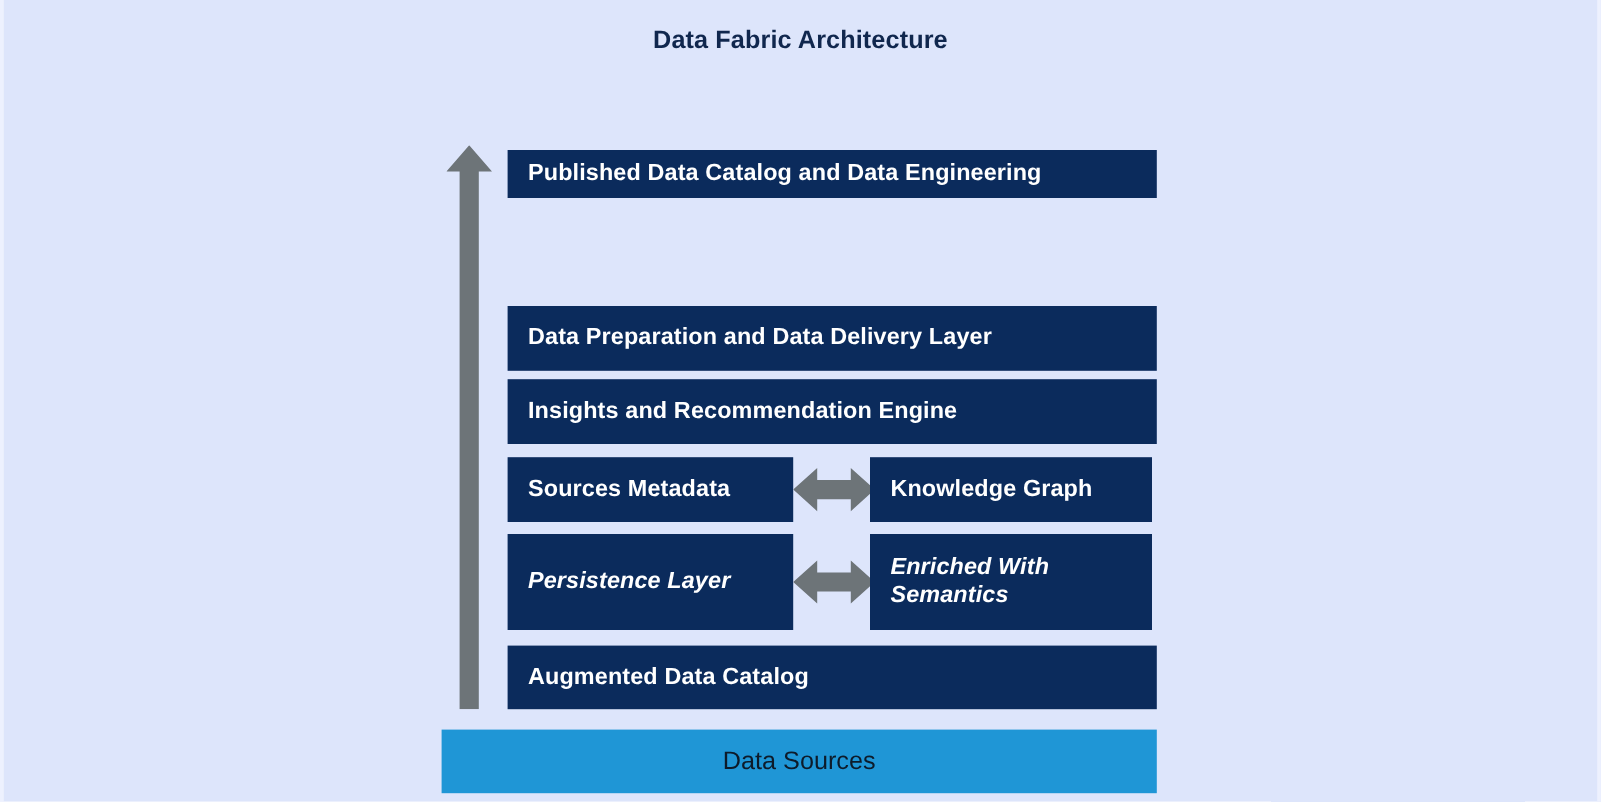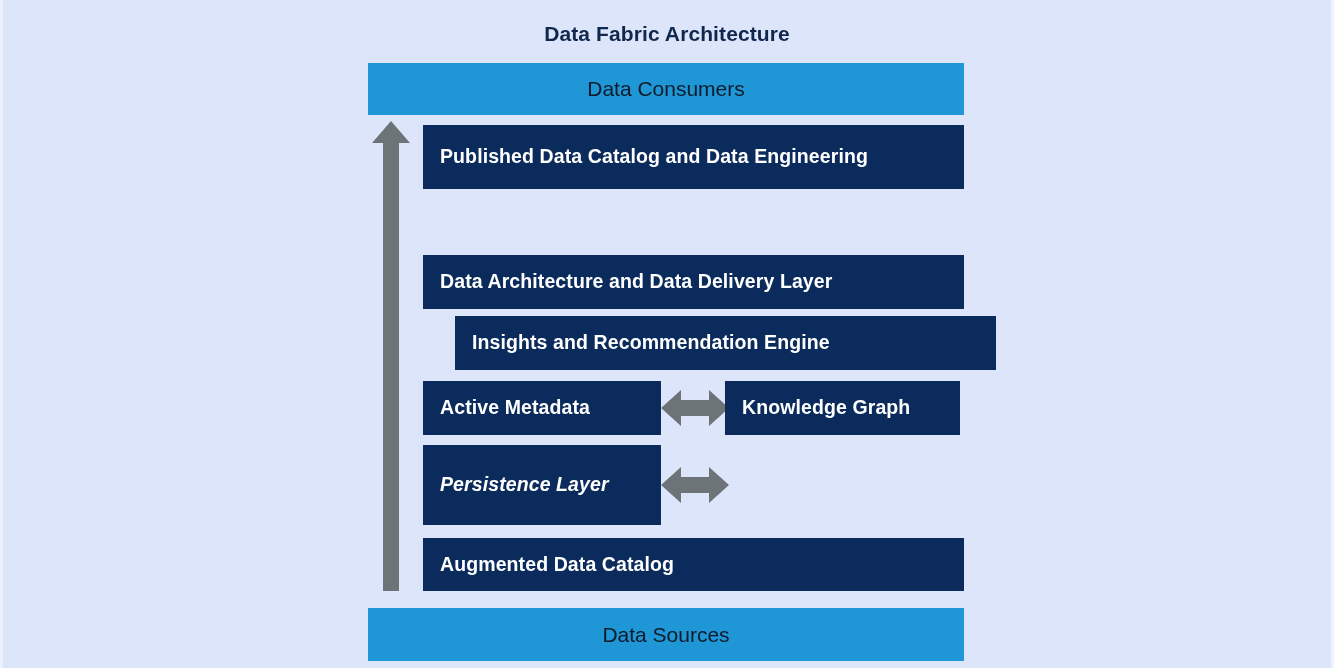--- a/index.html
+++ b/index.html
@@ -97,98 +97,98 @@
     left: 238px;
     width: 68px;
     top: 0;
     height: 100%;
     display: flex;
     align-items: center;
     justify-content: center;
   }
 
   
-  #row-published  { top: 0px;   height: 64px; border-radius: 19px; }
+  #row-published  { top: 0px;   height: 40px; border-radius: 19px; }
   #row-orchestr   { top: 65px;  height: 54px; }
   #row-dataprep   { top: 130px; height: 54px; }
-  #row-insights   { top: 191px; height: 54px; margin-left: 32px; }
+  #row-insights   { top: 191px; height: 54px; }
   #row-metadata   { top: 256px; height: 54px; }
   #row-persist    { top: 320px; height: 80px; font-style: italic; }
   #row-augmented  { top: 413px; height: 53px; text-align: right; }
   .edge-strip {
     position: absolute;
     top: 0;
     width: 3px;
     height: 668px;
     background: #edf1fe;
   }
 </style>
 </head>
 <body>
 
 <div class="edge-strip" style="left:0px;"></div>
 
 <div id="canvas">
 
   <div id="diagram-title">Data Fabric Architecture</div>
 
-  <div id="banner-consumers" class="banner">
-    <span>Data Consumers</span>
-  </div>
 
   <div id="flow-arrow">
     <svg width="38" height="470" viewBox="0 0 38 470" xmlns="http://www.w3.org/2000/svg">
       <polygon points="19,0 38,22 27,22 27,470 11,470 11,22 0,22" fill="#6d7478"></polygon>
     </svg>
   </div>
 
   <div id="layer-stack">
 
     <div class="layer-row" id="row-published">
       <div class="bar full">
         <span class="bar-label">Published Data Catalog and Data Engineering</span>
       </div>
     </div>
 
 
     <div class="layer-row" id="row-dataprep">
       <div class="bar full">
-        <span class="bar-label">Data Architecture and Data Delivery Layer</span>
+        <span class="bar-label">Data Preparation and Data Delivery Layer</span>
       </div>
     </div>
 
     <div class="layer-row" id="row-insights">
       <div class="bar full">
         <span class="bar-label">Insights and Recommendation Engine</span>
       </div>
     </div>
 
     <div class="layer-row" id="row-metadata">
       <div class="bar left">
-        <span class="bar-label">Active Metadata</span>
+        <span class="bar-label">Sources Metadata</span>
       </div>
       <div class="pair-arrow">
         <svg width="68" height="42" viewBox="0 0 68 42" xmlns="http://www.w3.org/2000/svg">
           <polygon points="0,21 20,3 20,13 48,13 48,3 68,21 48,39 48,29 20,29 20,39" fill="#6d7478"></polygon>
         </svg>
       </div>
       <div class="bar right">
         <span class="bar-label">Knowledge Graph</span>
       </div>
     </div>
 
     <div class="layer-row" id="row-persist">
       <div class="bar left">
         <span class="bar-label">Persistence Layer</span>
       </div>
       <div class="pair-arrow">
         <svg width="68" height="42" viewBox="0 0 68 42" xmlns="http://www.w3.org/2000/svg">
           <polygon points="0,21 20,3 20,13 48,13 48,3 68,21 48,39 48,29 20,29 20,39" fill="#6d7478"></polygon>
         </svg>
       </div>
+      <div class="bar right top-align">
+        <span class="bar-label">Enriched With Semantics</span>
+      </div>
 
     </div>
 
     <div class="layer-row" id="row-augmented">
       <div class="bar full">
         <span class="bar-label">Augmented Data Catalog</span>
       </div>
     </div>
 
   </div>

